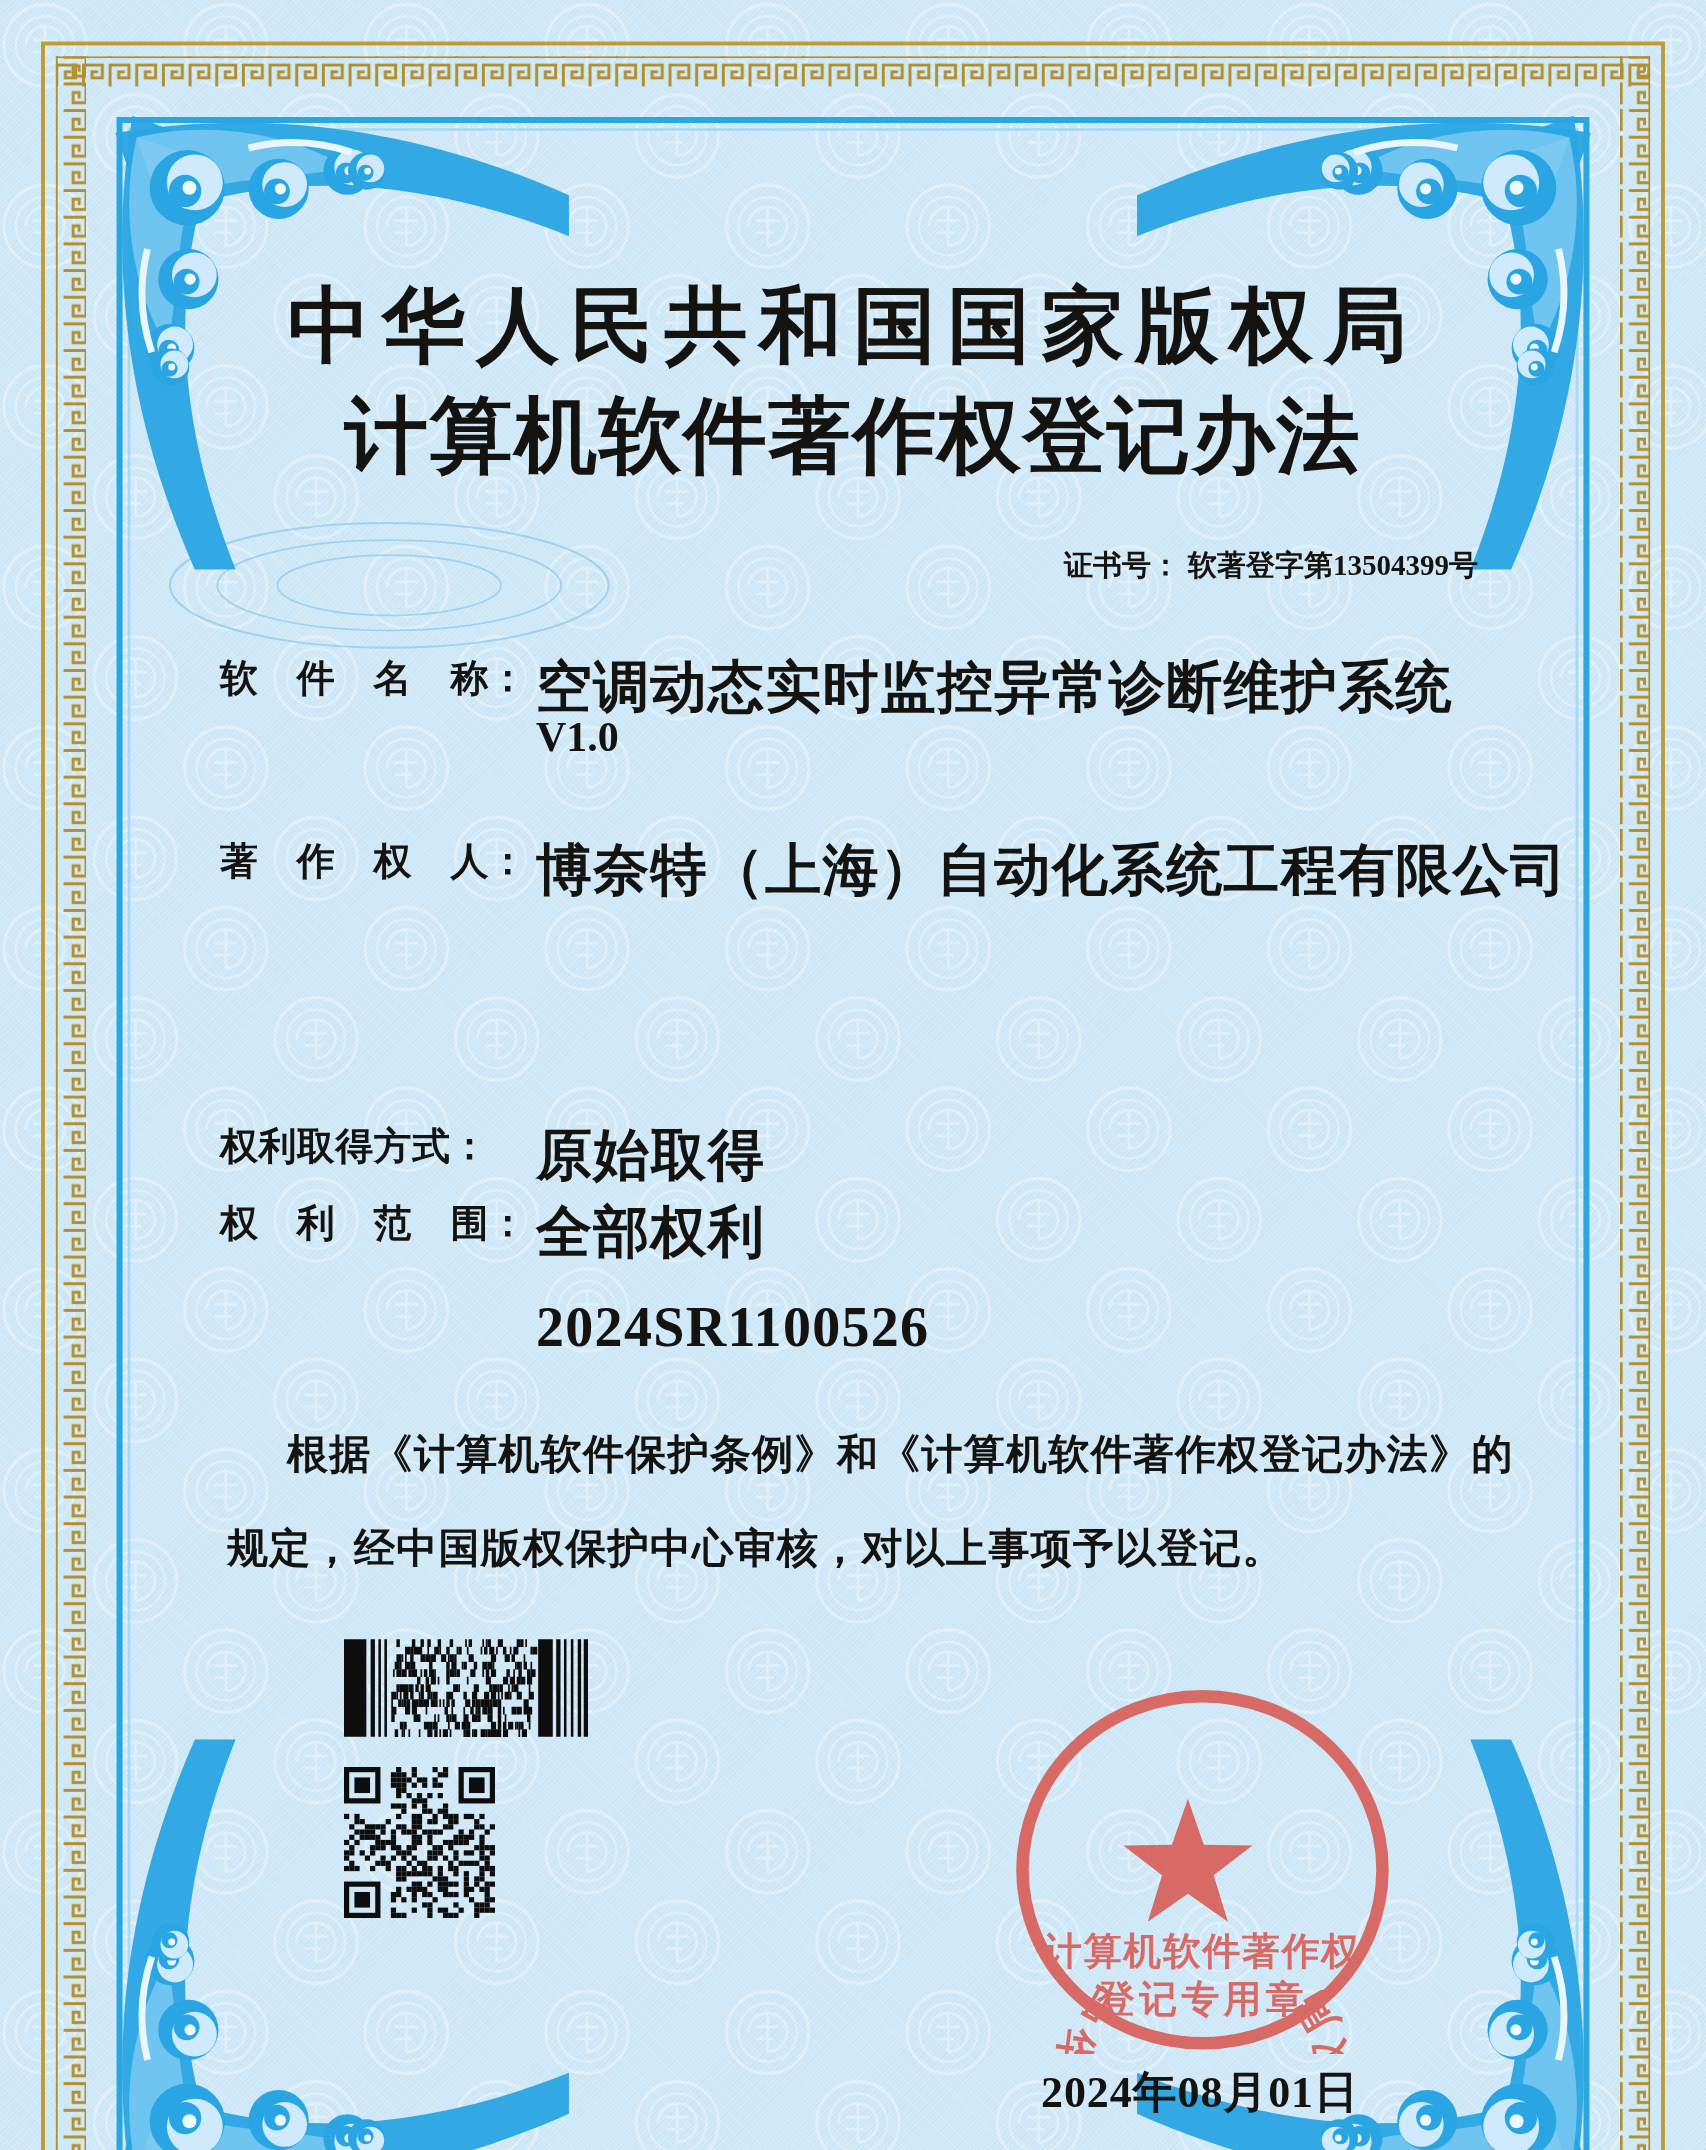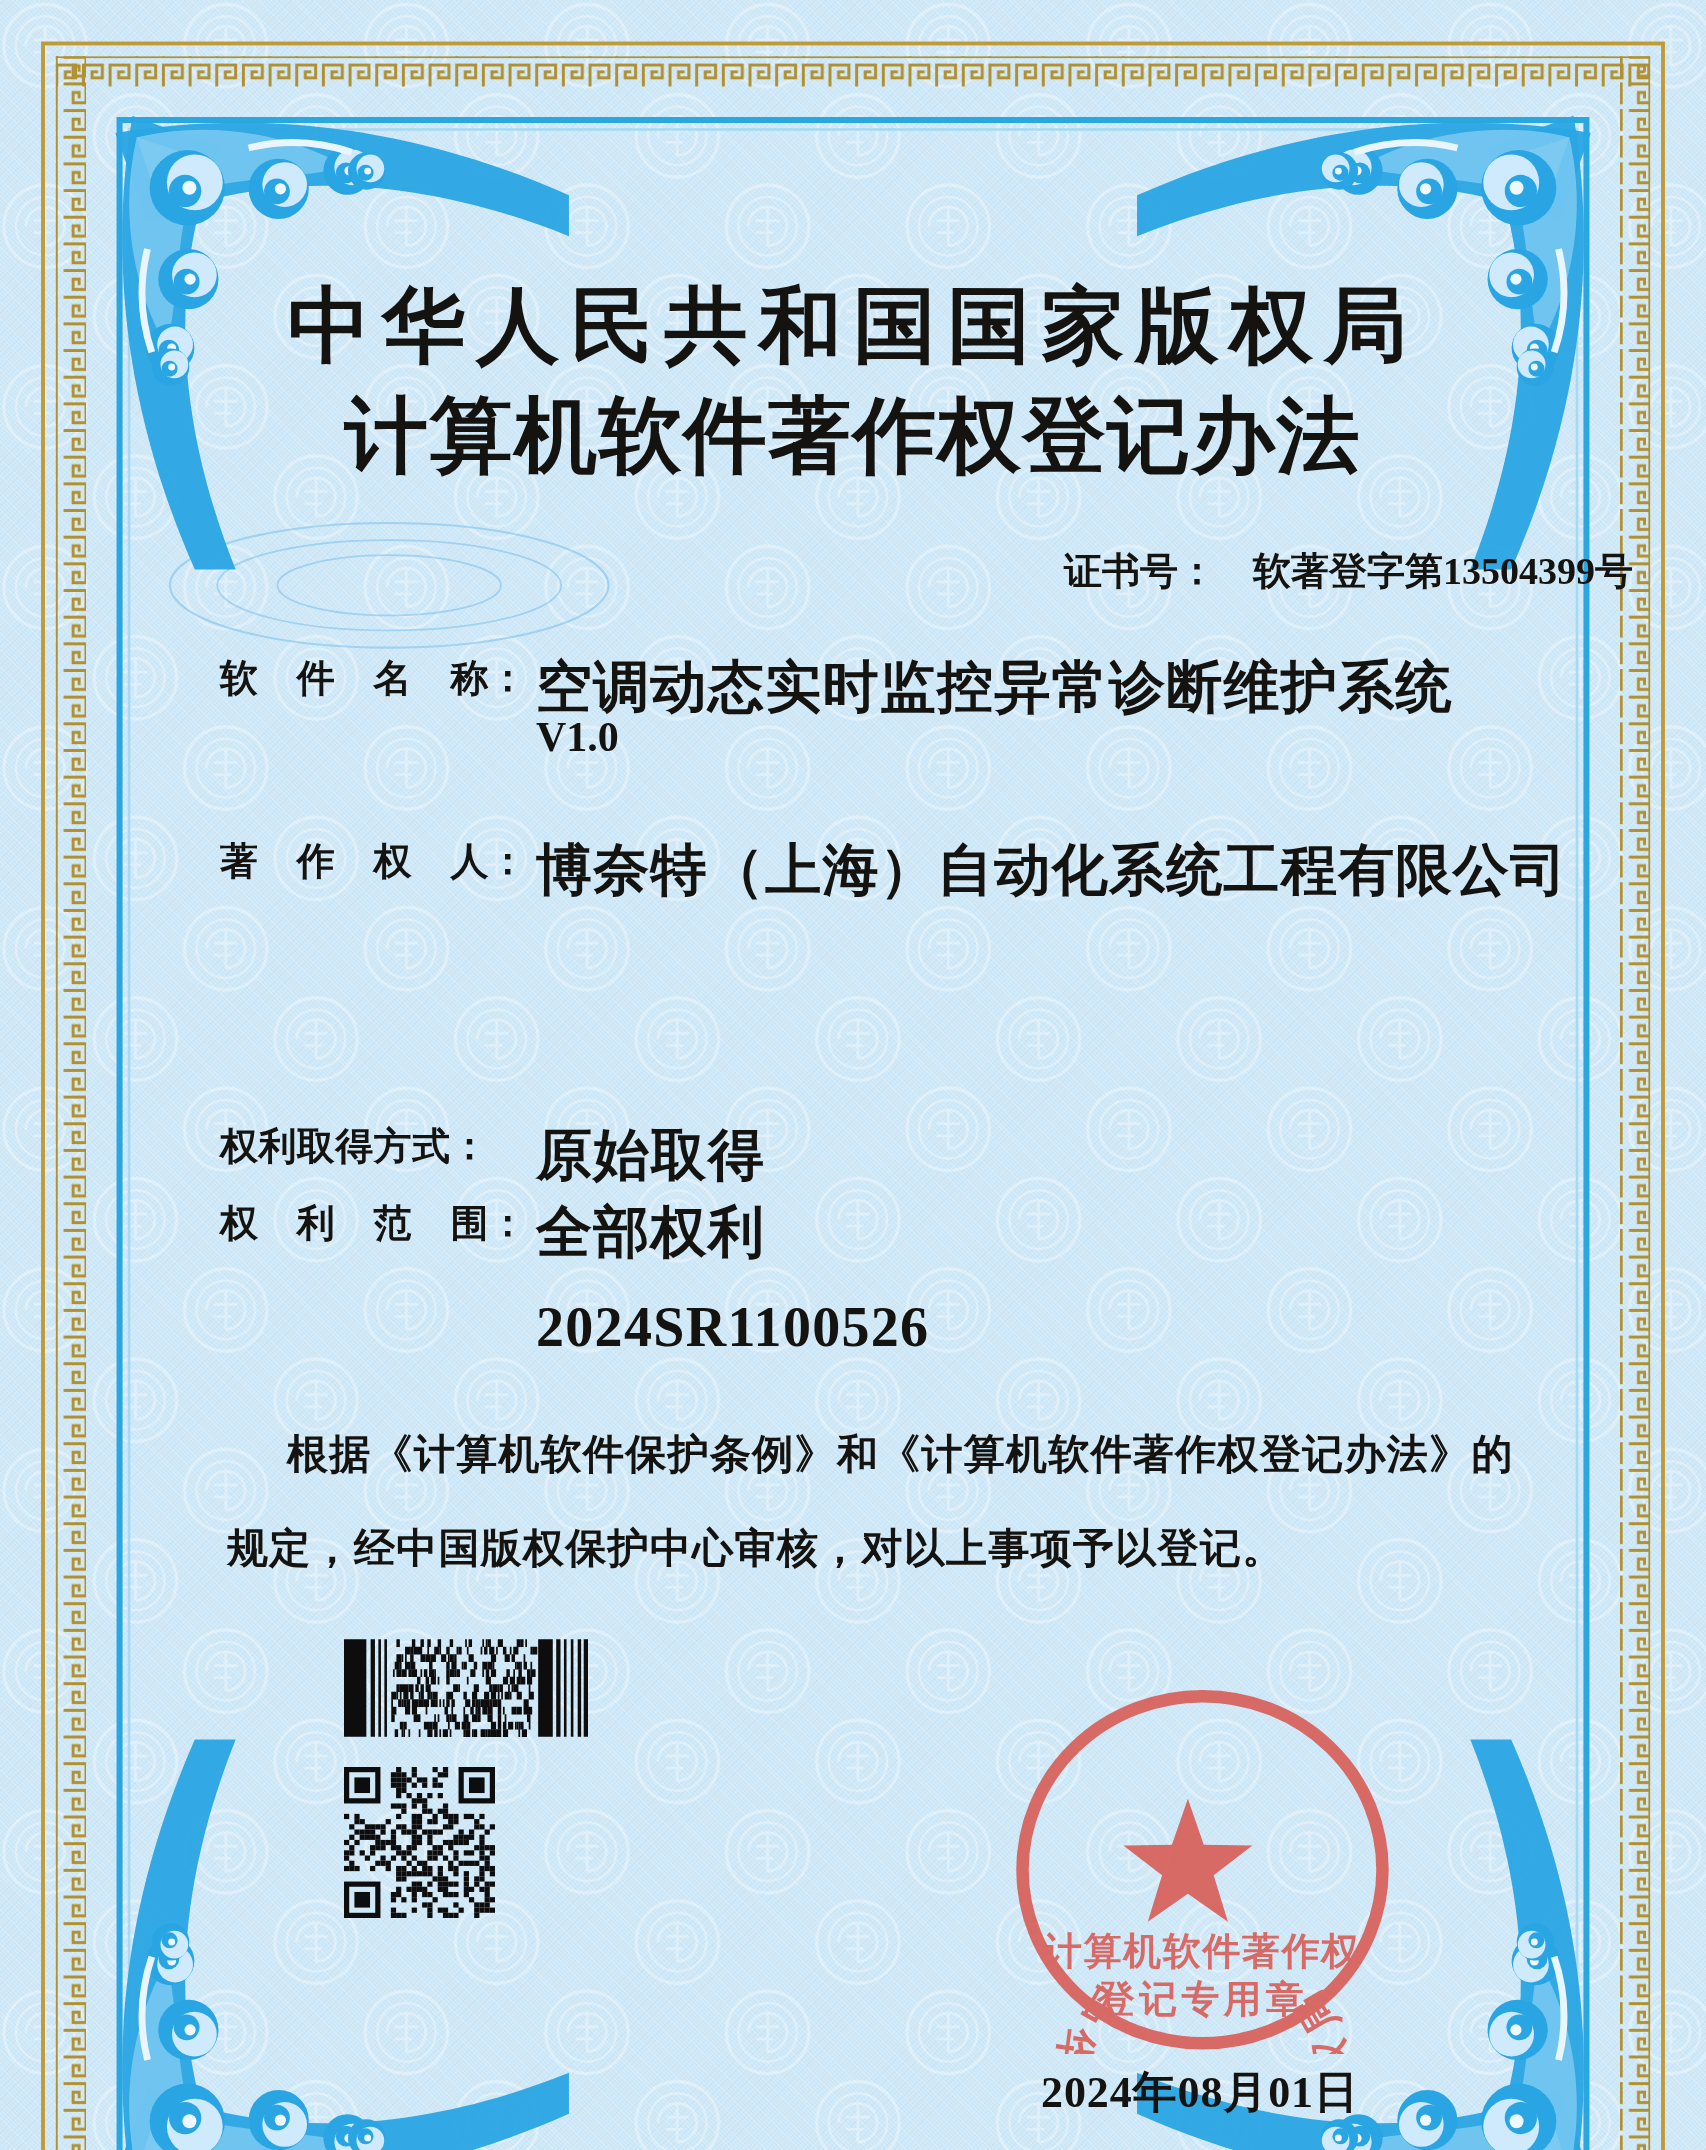--- a/index.html
+++ b/index.html
@@ -7,21 +7,21 @@
   .page{position:relative;width:1706px;height:2309px;background:#cfe8f7;overflow:hidden;}
   .page::before{content:"";position:absolute;inset:0;z-index:1;pointer-events:none;
     background:
       repeating-linear-gradient(45deg, rgba(255,255,255,.20) 0 0.9px, rgba(255,255,255,0) 0.9px 3px),
       repeating-linear-gradient(-45deg, rgba(150,200,235,.14) 0 0.9px, rgba(255,255,255,0) 0.9px 3.9px);}
   .abs{position:absolute;}
   .bgsvg{position:absolute;left:0;top:0;z-index:2;}
   .content{position:absolute;z-index:4;color:#15130f;font-weight:bold;white-space:nowrap;}
   .title{left:0;right:0;text-align:center;font-size:83px;letter-spacing:11.2px;}
   .title2{letter-spacing:1.7px;}
-  .certno{display:flex;gap:37px;font-size:38px;justify-content:space-between;}
+  .certno{display:flex;gap:8px;font-size:29px;justify-content:space-between;}
   .lbl{position:absolute;left:220px;top:0;font-size:38px;letter-spacing:0.4px;}
   .val{position:absolute;left:536px;top:-2.6px;font-size:56px;letter-spacing:1.3px;}
   .fieldrow{position:absolute;left:0;width:100%;height:60px;}
   .version{left:536px;font-size:42px;}
   .para{font-size:41px;letter-spacing:1.3px;}
   .date{left:1041px;top:2019px;font-size:44px;letter-spacing:0.9px;z-index:5;margin-top:44px;}
   .codebox{position:absolute;z-index:4;}
   .sealbox{position:absolute;left:1013px;top:1688px;z-index:6;opacity:.88;}
 </style>
 </head>

